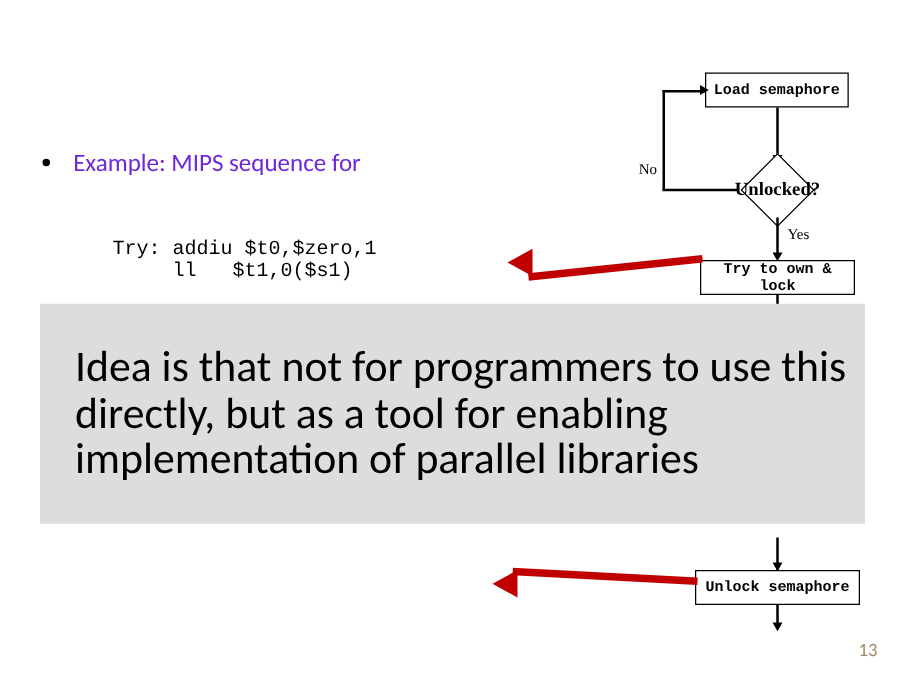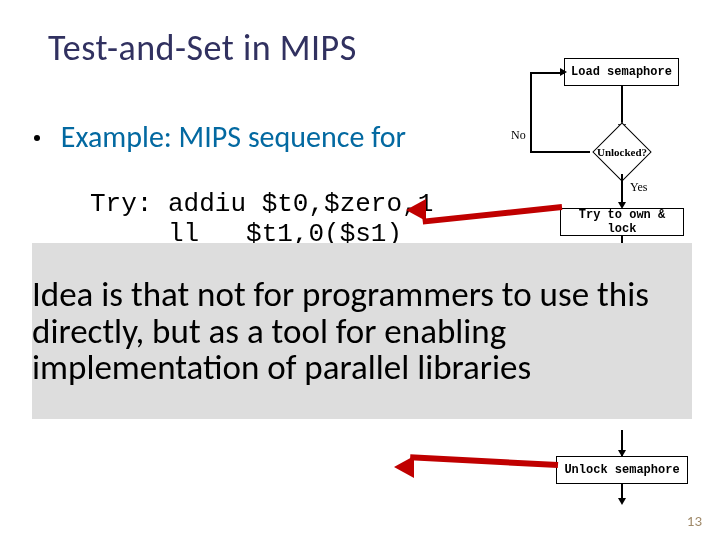--- a/index.html
+++ b/index.html
@@ -1,26 +1,26 @@
 <!DOCTYPE html>
 <html><head>
 <meta charset="utf-8">
 <style>
   * { margin: 0; padding: 0; box-sizing: border-box; }
   html, body { width: 720px; height: 540px; background: #fff; font-family: Calibri, Arial, sans-serif; overflow: hidden; }
   .slide { position: relative; width: 720px; height: 540px; }
   .title { position: absolute; left: 48px; top: 26px; font-size: 36px; color: #313160; letter-spacing: 0.5px; }
-  .bullet { position: absolute; left: 34px; top: 120px; font-size: 30px; color: #0369a1; line-height: 1.15; }
+  .bullet { position: absolute; left: 34px; top: 120px; font-size: 20px; color: #6d28d9; line-height: 1.15; }
   .bullet-dot { display: inline-block; width: 6px; height: 6px; background: #000; border-radius: 50%; vertical-align: middle; margin-right: 14px; margin-bottom: 4px; }
   .bullet-text { display: inline-block; vertical-align: top; }
-  .code { position: absolute; font-family: "Courier New", monospace; font-size: 26px; color: #000; white-space: pre; line-height: 1.15; }
+  .code { position: absolute; font-family: "Courier New", monospace; font-size: 16px; color: #000; white-space: pre; line-height: 1.15; }
   .code1 { left: 90px; top: 190px; }
   .code2 { left: 90px; top: 418px; }
   .overlay { position: absolute; left: 32px; top: 243px; width: 660px; height: 176px; background: #ddd; display: flex; align-items: center; }
-  .overlay-text { font-size: 35px; color: #000; line-height: 1.05; padding-right: 10px; }
+  .overlay-text { font-size: 35px; color: #000; line-height: 1.05; padding-left: 28px; padding-right: 10px; }
   .flow { position: absolute; }
   .flow-box { position: absolute; border: 1.5px solid #000; background: #fff; font-family: Liberation Mono, monospace; font-size: 12px; font-weight: bold; display: flex; align-items: center; justify-content: center; text-align: center; }
   .flow-diamond { position: absolute; width: 56px; height: 40px; }
   .flow-diamond::before { content: ""; position: absolute; left: 50%; top: 50%; width: 40px; height: 40px; border: 1.5px solid #000; background: #fff; transform: translate(-50%,-50%) rotate(45deg); }
   .flow-diamond-wrap { position: absolute; display: flex; align-items: center; justify-content: center; }
   .flow-edge-label { position: absolute; font-family: "Times New Roman", serif; font-size: 12px; }
   .pagenum { position: absolute; right: 18px; bottom: 10px; font-size: 15px; color: #a08a6a; margin-top: 36px; }
 
   .arrow-red { position: absolute; }
   .arrow-red .shaft { position: absolute; background: #c00000; height: 6px; }
@@ -29,41 +29,40 @@
   .vline { position: absolute; width: 1.5px; background: #000; }
   .varrowhead { position: absolute; width: 0; height: 0; border-left: 4px solid transparent; border-right: 4px solid transparent; border-top: 7px solid #000; }
   .loopline-h { position: absolute; height: 1.5px; background: #000; }
   .loopline-v { position: absolute; width: 1.5px; background: #000; }
 </style>
 </head>
 <body>
 
 <div class="slide">
 
-  <div class="title">Test-and-Set in MIPS</div>
 
   <div class="bullet">
     <span class="bullet-dot"></span>
     <span class="bullet-text">
       <span>Example: MIPS sequence for</span><br>
     </span>
   </div>
 
   <div class="code code1">Try: addiu $t0,$zero,1
      ll   $t1,0($s1)</div>
 
   <div class="flow">
 
     <div class="flow-box" style="left:564px; top:58px; width:115px; height:28px;">Load semaphore</div>
     <div class="vline" style="left:621px; top:86px; height:40px;"></div>
     <div class="varrowhead" style="left:617.5px; top:124px;"></div>
 
     <div class="flow-diamond-wrap" style="left:590px; top:130px; width:64px; height:44px;">
       <div class="flow-diamond"></div>
-      <span style="position:relative; z-index:2; font-family:'Times New Roman',serif; font-size:11px; font-weight:bold;">Unlocked?</span>
+      <span style="position:relative; z-index:2; font-family:'Times New Roman',serif; font-size:15px; font-weight:bold;">Unlocked?</span>
     </div>
 
     <div class="loopline-h" style="left:530px; top:151px; width:60px;"></div>
     <div class="loopline-v" style="left:530px; top:72px; height:80px;"></div>
     <div class="loopline-h" style="left:530px; top:72px; width:34px;"></div>
     <div style="position:absolute; left:560px; top:68px; width:0;height:0;border-top:4px solid transparent;border-bottom:4px solid transparent;border-left:7px solid #000;"></div>
     <div class="flow-edge-label" style="left:511px; top:128px;">No</div>
 
     <div class="vline" style="left:621px; top:174px; height:30px;"></div>
     <div class="varrowhead" style="left:617.5px; top:202px;"></div>

